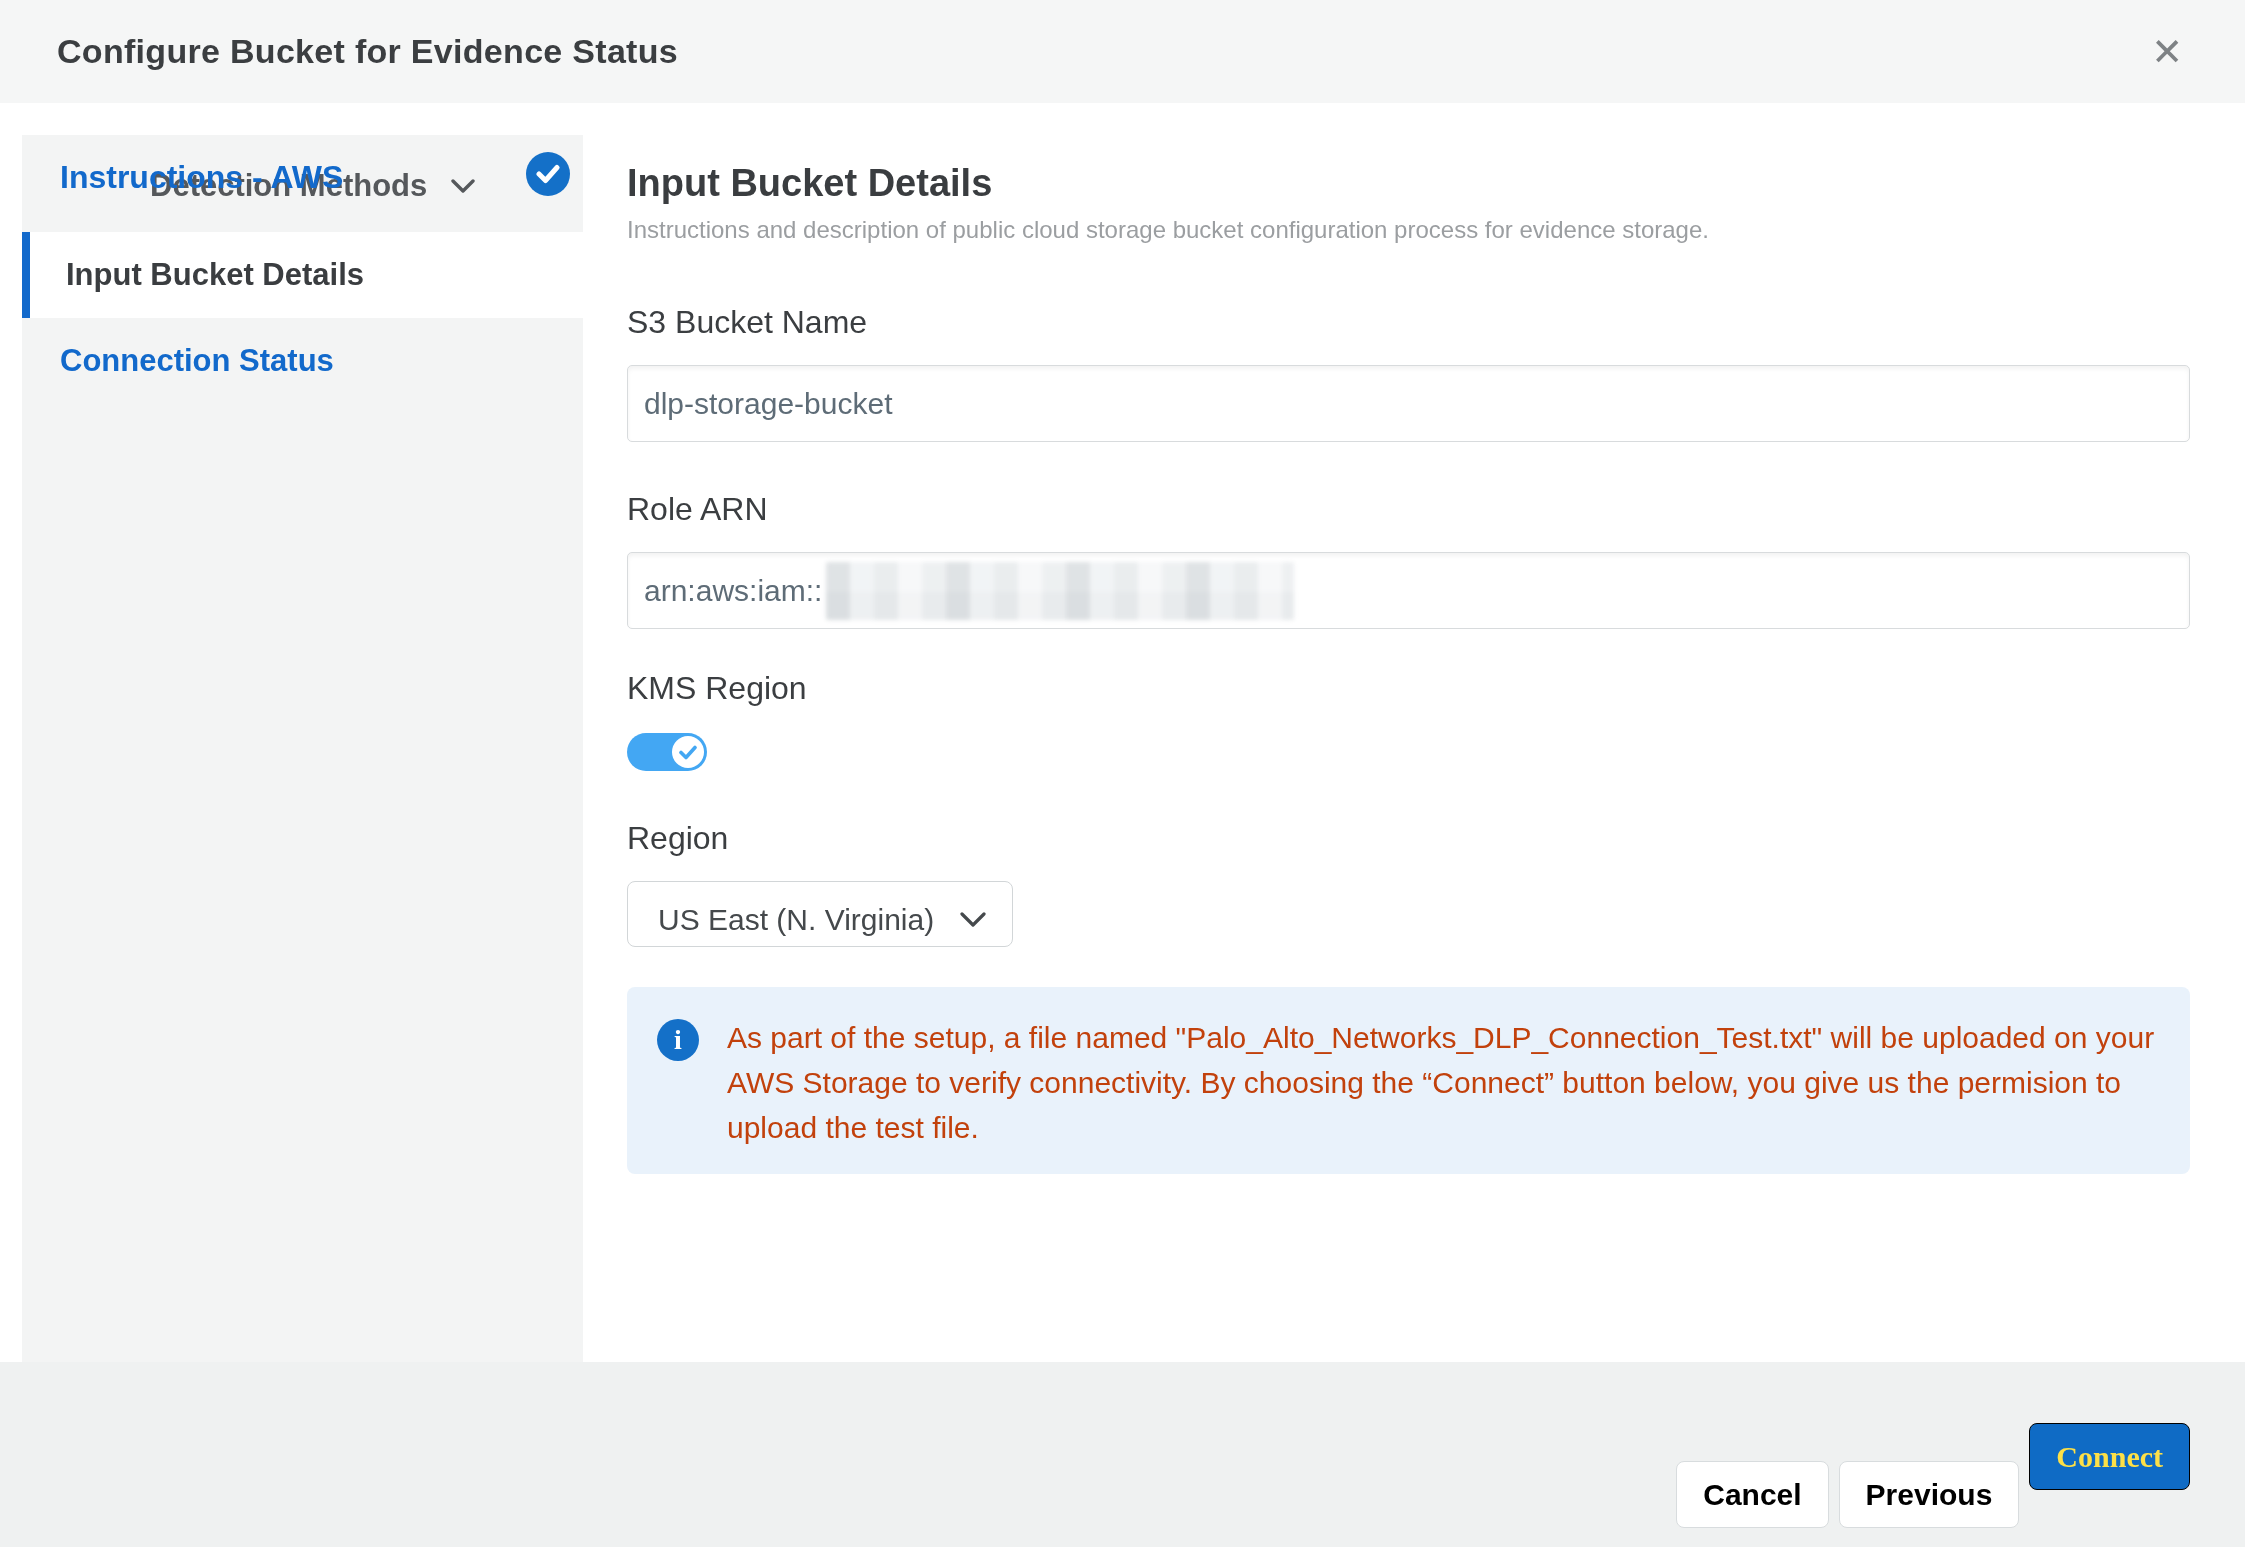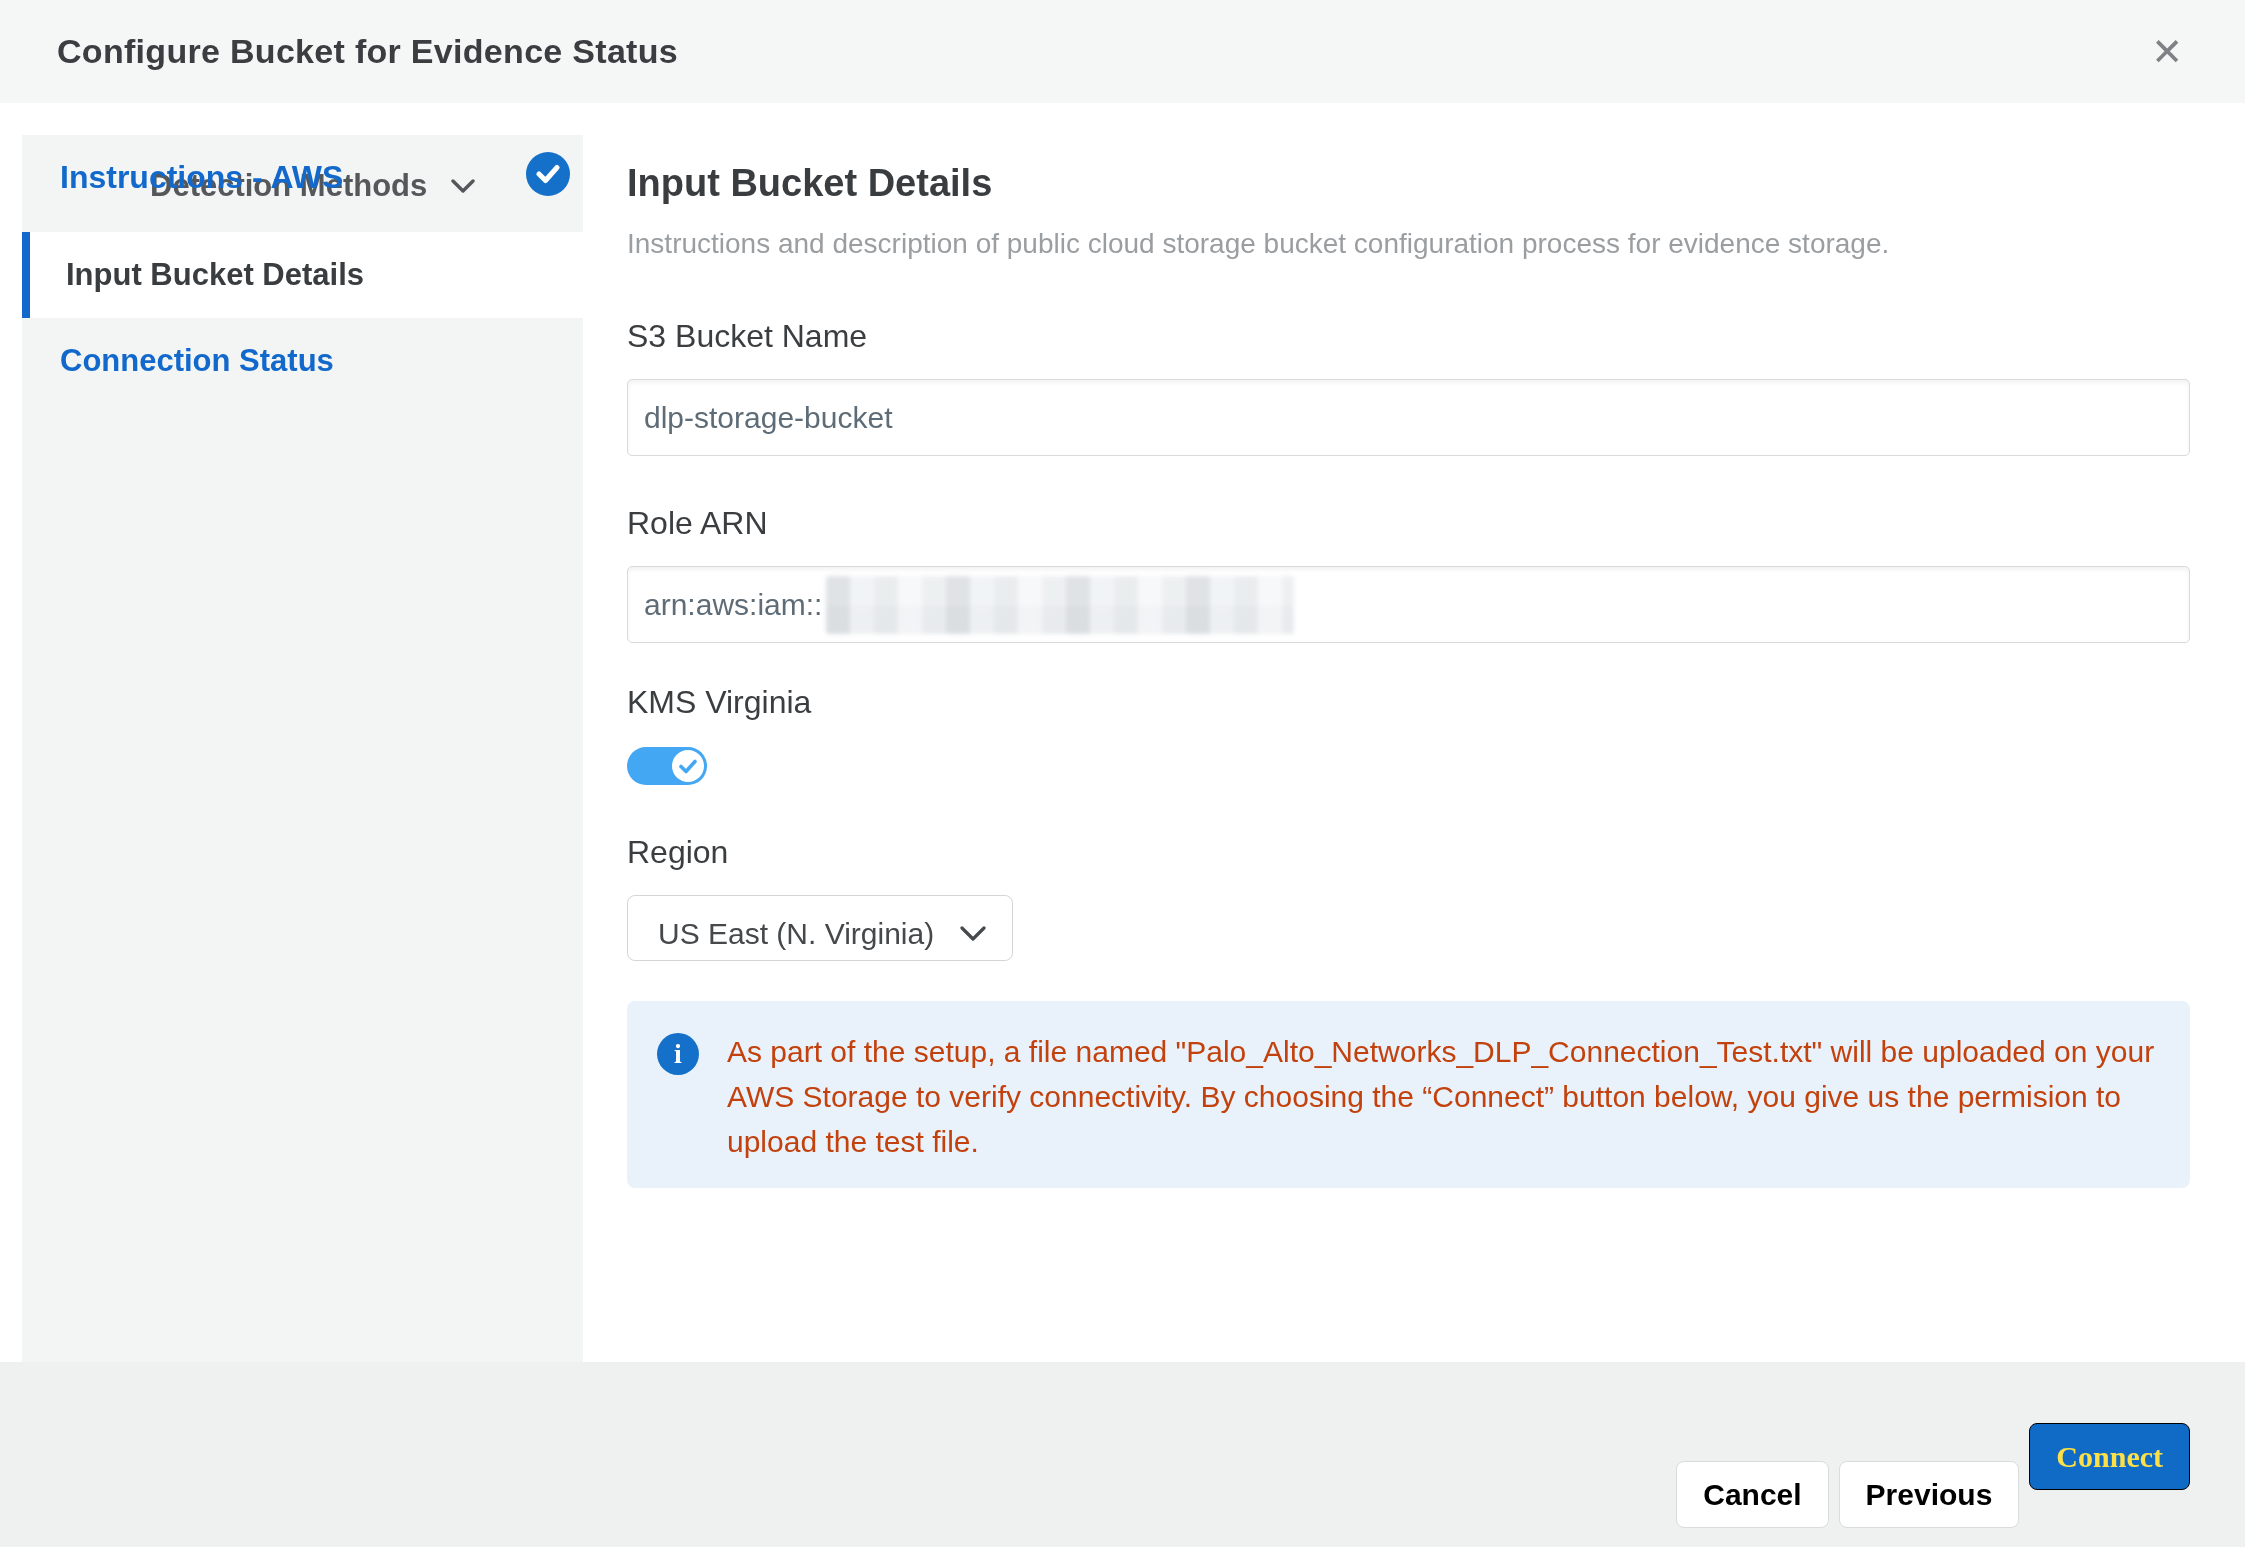--- a/index.html
+++ b/index.html
@@ -20,21 +20,21 @@
   .step-1 { height:97px; }
   .step-1 .primary-label { position:absolute; left:38px; top:24px; font-size:32px; font-weight:700; color:#1269cb; z-index:2; white-space:nowrap; }
   .step-1 .ghost-label { position:absolute; left:128px; top:33px; font-size:31px; font-weight:600; color:#55585b; display:flex; align-items:center; gap:24px; z-index:1; white-space:nowrap; }
   .check-badge { position:absolute; right:13px; top:17px; width:44px; height:44px; border-radius:50%; background:#1470c8; display:flex; align-items:center; justify-content:center; z-index:3; }
   .step-2 { height:86px; background:#ffffff; border-left:8px solid #1269cb; padding-left:36px; font-size:31px; font-weight:600; color:#3a3d40; cursor:pointer; }
   .step-3 { height:86px; padding-left:38px; font-size:31px; font-weight:700; color:#1269cb; cursor:pointer; }
 
   
   .main { position:absolute; left:627px; top:98px; width:1563px; }
   .heading { margin-top:64px; font-size:38px; font-weight:700; color:#3a3d40; }
-  .desc { margin-top:14px; max-width:1460px; font-size:28px; line-height:50px; color:#9b9ea1; }
+  .desc { max-width:1460px; font-size:24px; line-height:50px; color:#9b9ea1; }
   .field-label { margin-top:48px; font-size:32px; color:#3b3e41; line-height:38px; }
   .field-label.kms { margin-top:40px; }
   .text-input, .arn-box { margin-top:24px; width:100%; height:77px; border:1px solid #d8dbdd; border-radius:5px;
       box-shadow:inset 0 3px 4px rgba(0,0,0,.05); background:#fff; font-size:30px; color:#5e6c77;
       padding:0 16px; font-family:inherit; display:block; }
   .arn-box { display:flex; align-items:center; }
   .arn-prefix { white-space:nowrap; }
   .redacted { width:468px; height:58px; margin-left:4px; border-radius:2px;
       background:
         repeating-linear-gradient(90deg, rgba(203,208,212,.55) 0 24px, rgba(238,241,243,.6) 24px 48px, rgba(219,223,226,.5) 48px 72px, rgba(247,248,249,.6) 72px 96px, rgba(226,229,232,.5) 96px 120px),
@@ -105,21 +105,21 @@
 
     <div class="field-label">S3 Bucket Name</div>
     <input class="text-input" type="text" value="dlp-storage-bucket" style="">
 
     <div class="field-label">Role ARN</div>
     <div class="arn-box">
       <span class="arn-prefix">arn:aws:iam::</span>
       <span class="redacted"></span>
     </div>
 
-    <div class="field-label kms">KMS Virginia</div>
+    <div class="field-label kms">KMS Region</div>
     <div class="toggle">
       <span class="toggle-knob">
         <svg width="18" height="15" viewBox="0 0 18 15">
             <polyline points="2,7.5 7,12.5 16,2.5" fill="none" stroke="#43a7f3" stroke-width="3.6" stroke-linecap="round" stroke-linejoin="round"></polyline>
           </svg>
       </span>
     </div>
 
     <div class="field-label">Region</div>
     <div>

